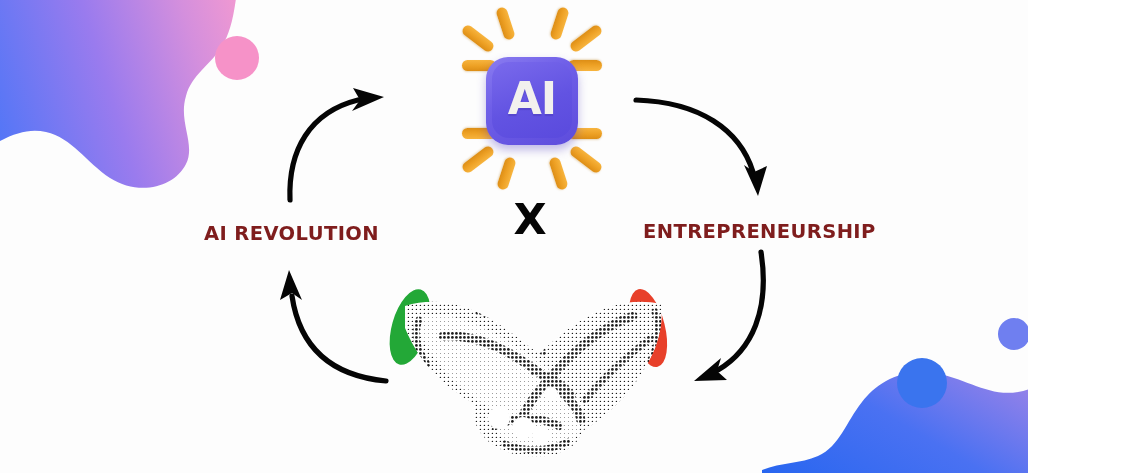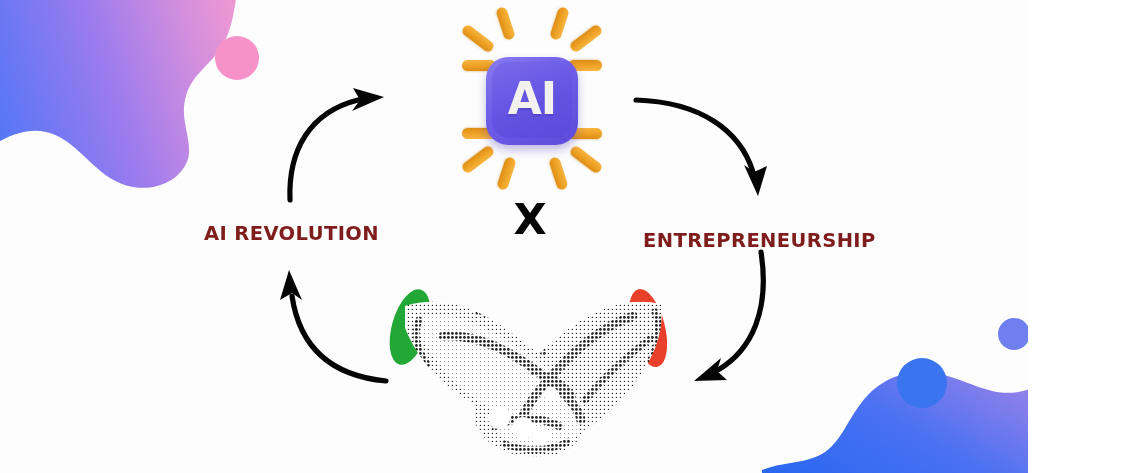--- a/index.html
+++ b/index.html
@@ -74,21 +74,21 @@
   .side-label {
     position: absolute;
     font-family: "DejaVu Sans", sans-serif;
     font-weight: 700;
     font-size: 19.5px;
     letter-spacing: 0.4px;
     color: #7f1d1d;
     white-space: nowrap;
   }
   #label-left  { left: 204px; top: 222px; }
-  #label-right { left: 643px; top: 229px; }
+  #label-right { left: 643px; top: 220px; }
 
   #center-x {
     position: absolute;
     left: 500px;
     top: 198px;
     width: 60px;
     text-align: center;
     font-family: "DejaVu Sans", sans-serif;
     font-weight: 700;
     font-size: 43px;

